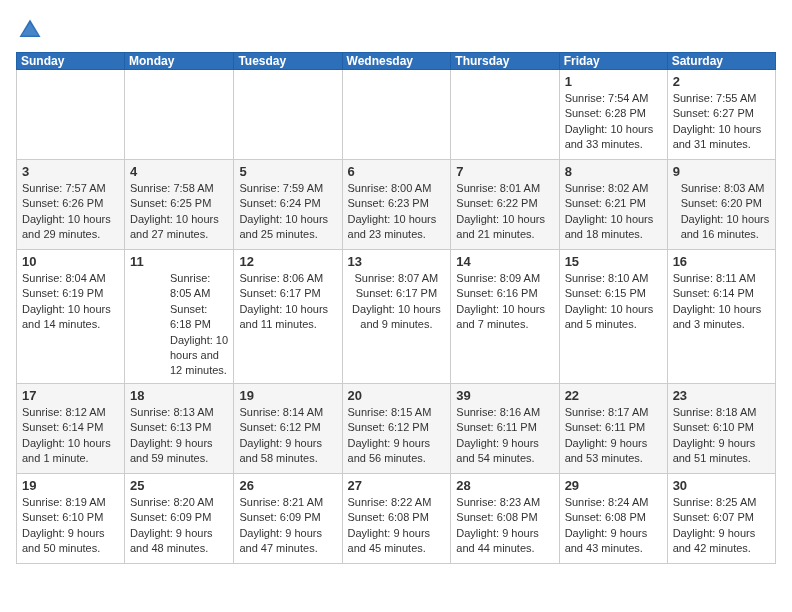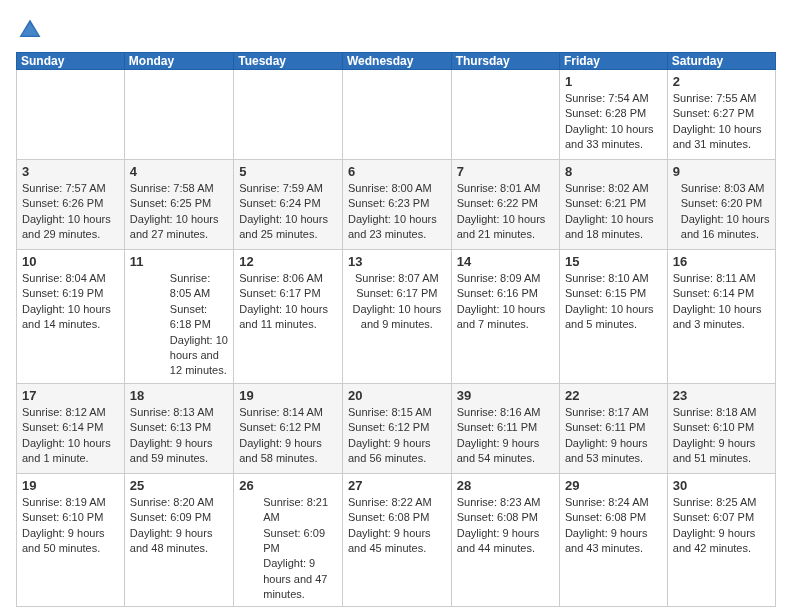--- a/index.html
+++ b/index.html
@@ -279,21 +279,21 @@
 Daylight: 9 hours and 50 minutes.</div>
         </td>
         <td>
           <span class="day-number">25</span>
           <div class="day-info" style="white-space: pre-line;">Sunrise: 8:20 AM
 Sunset: 6:09 PM
 Daylight: 9 hours and 48 minutes.</div>
         </td>
         <td>
           <span class="day-number">26</span>
-          <div class="day-info" style="white-space: pre-line; margin-left: 24px;">Sunrise: 8:21 AM
+          <div class="day-info" style="white-space: pre-line;">Sunrise: 8:21 AM
 Sunset: 6:09 PM
 Daylight: 9 hours and 47 minutes.</div>
         </td>
         <td>
           <span class="day-number">27</span>
           <div class="day-info" style="white-space: pre-line;">Sunrise: 8:22 AM
 Sunset: 6:08 PM
 Daylight: 9 hours and 45 minutes.</div>
         </td>
         <td>

